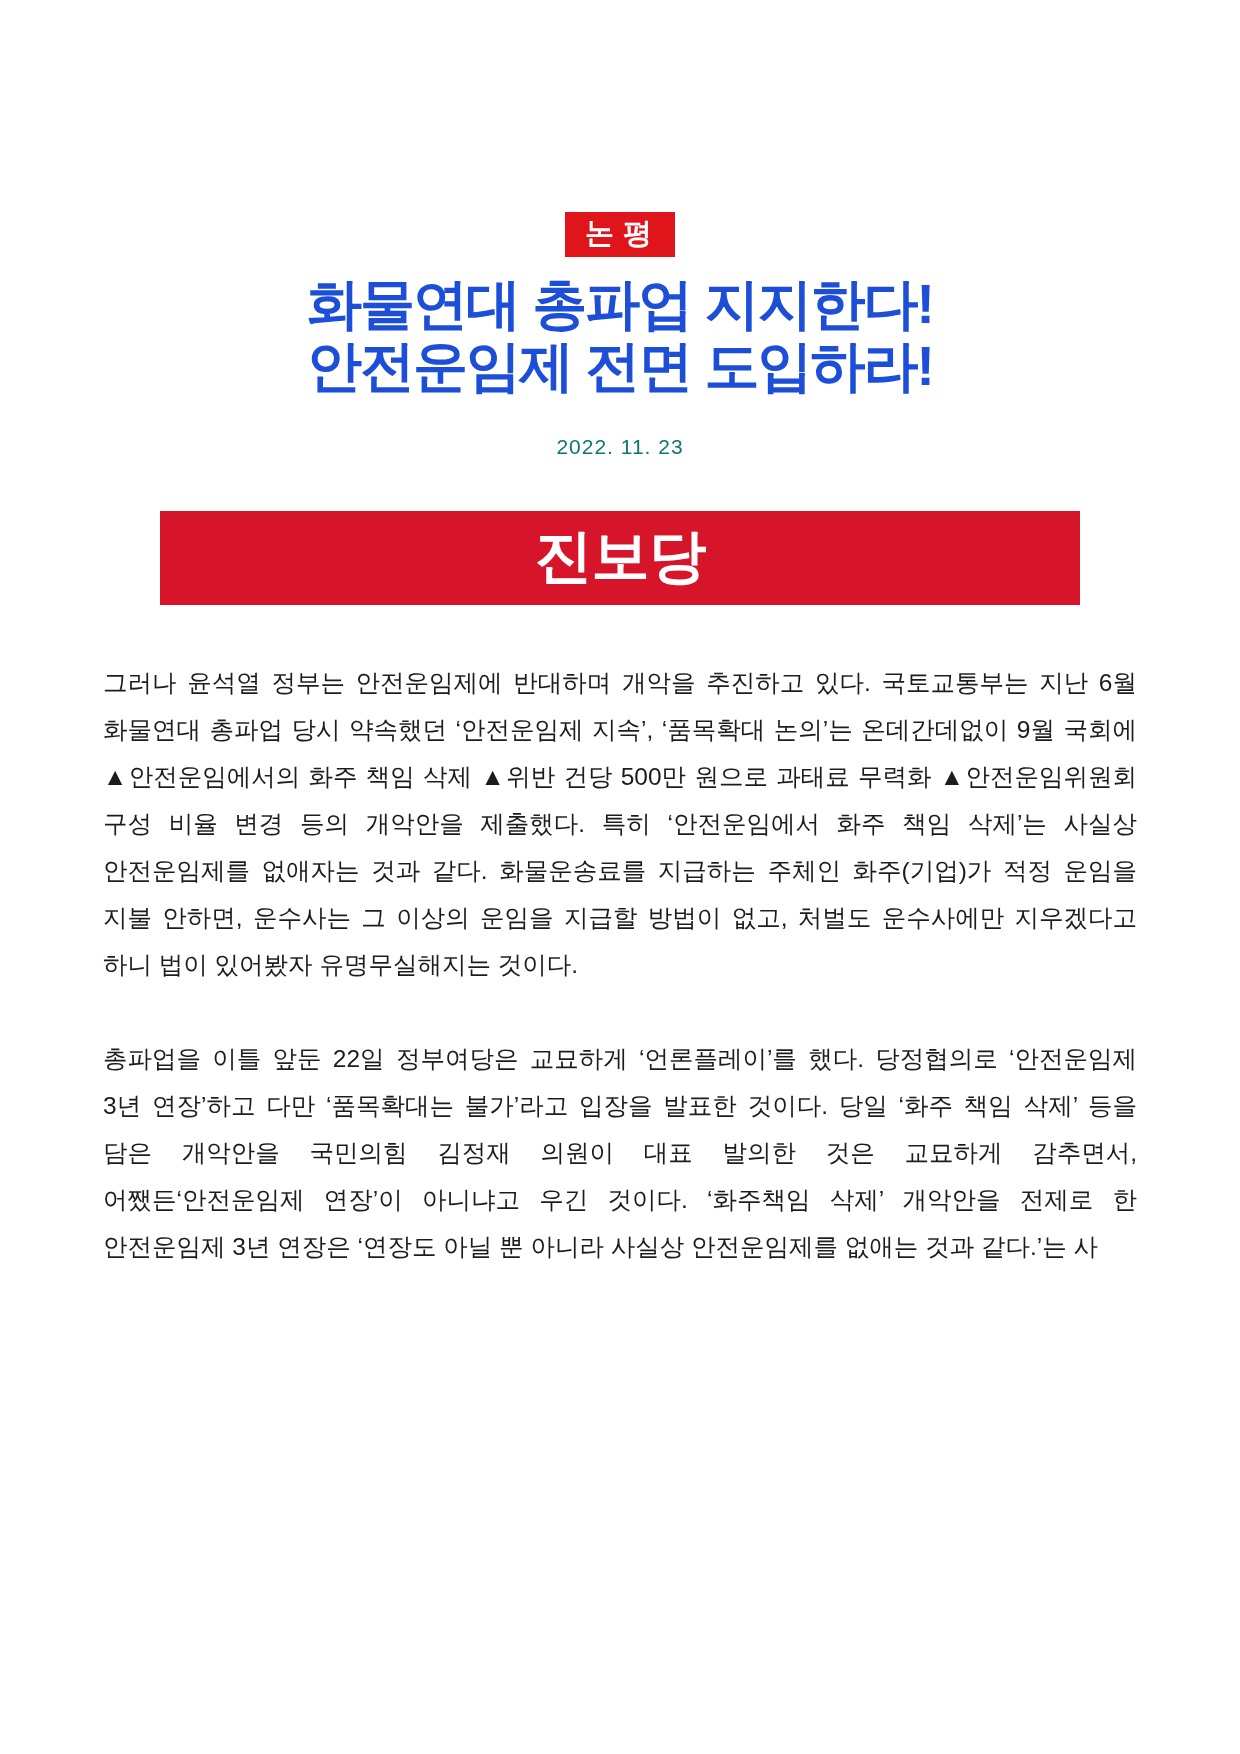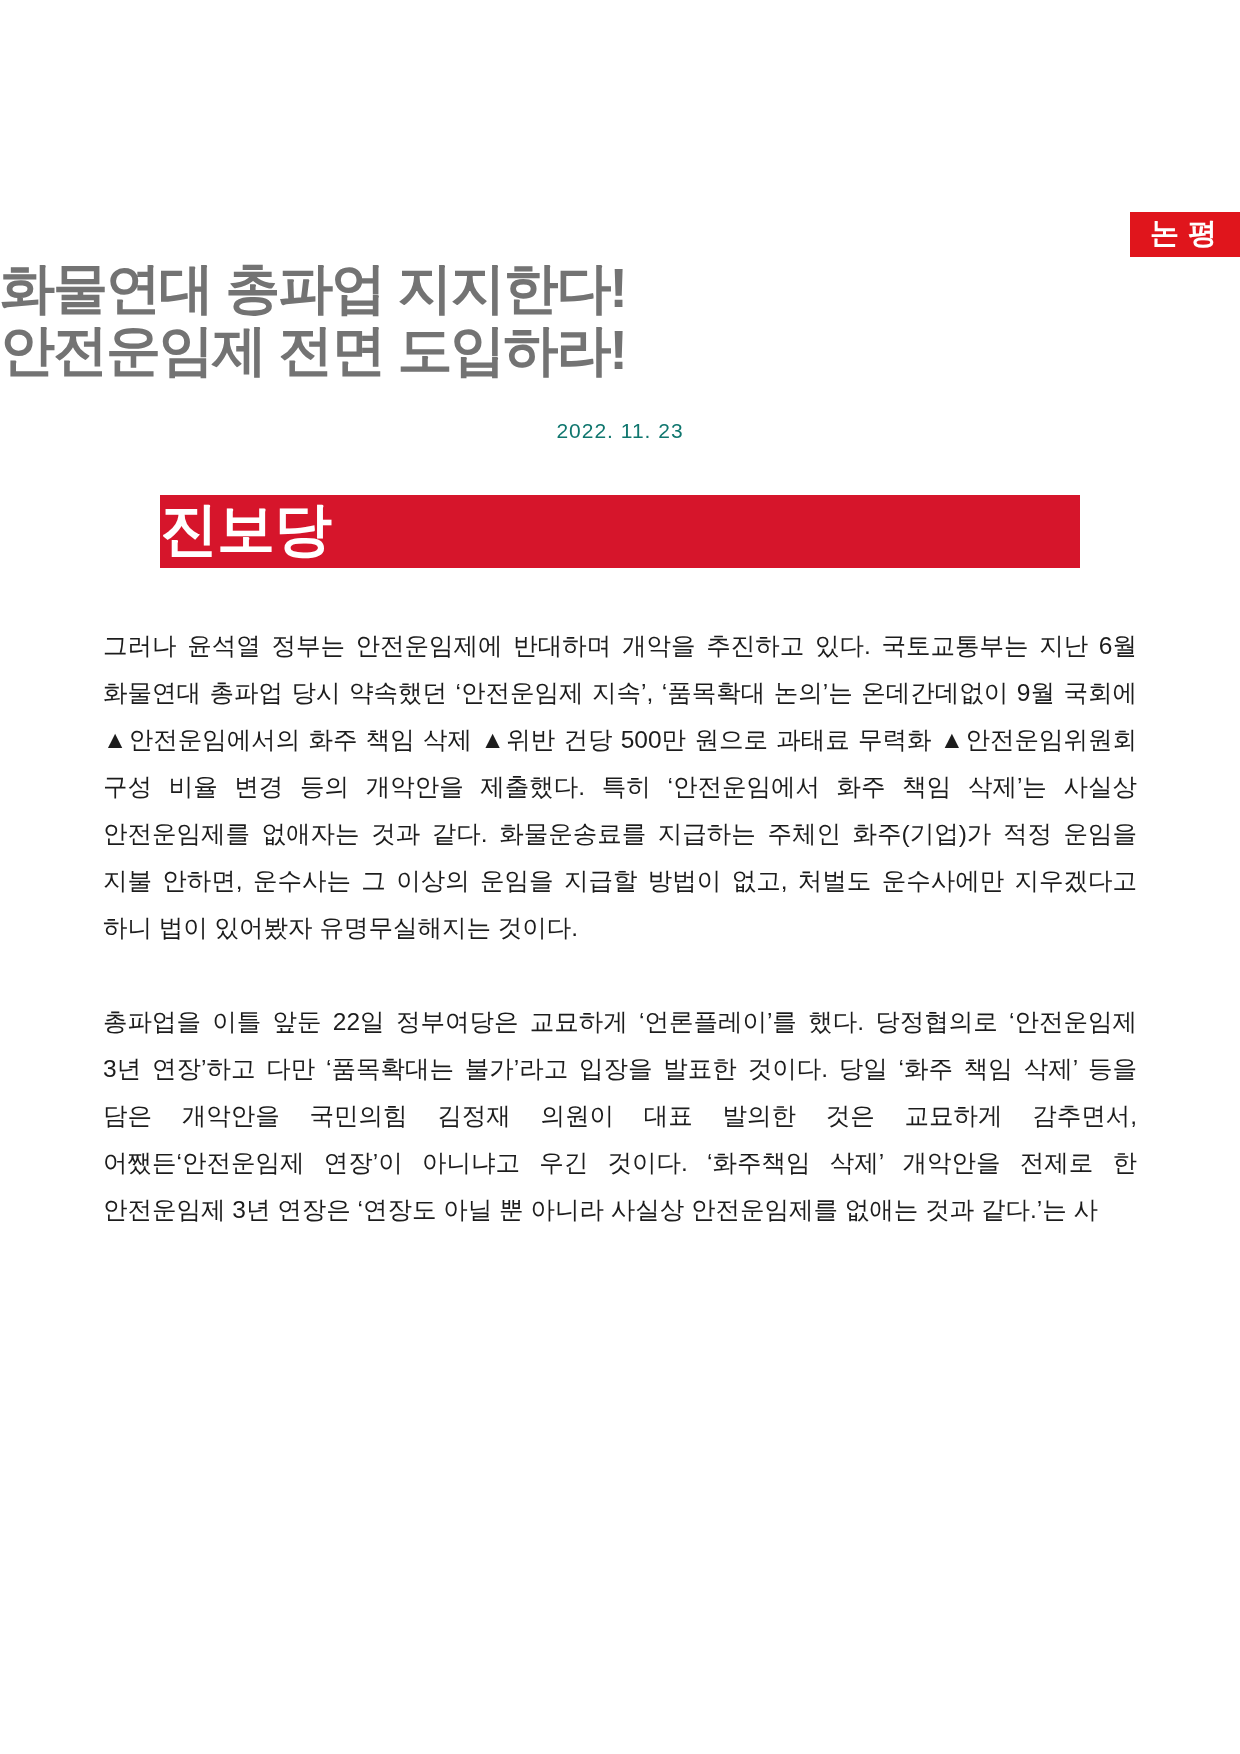--- a/index.html
+++ b/index.html
@@ -11,55 +11,58 @@
     overflow: hidden;
   }
   .page {
     width: 1240px;
     height: 1754px;
     background: #ffffff;
     position: relative;
     padding-top: 212px;
   }
   .badge-row {
-    text-align: right;
+    text-align: center;
+    margin-bottom: 16px;
   }
   .badge {
     display: inline-block;
     background: #e0151c;
     color: #ffffff;
     font-size: 29px;
     font-weight: 800;
     letter-spacing: 9px;
     padding: 6px 14px 7px 20px;
     line-height: 1.1;
   }
   .title {
-    color: #737373;
+    text-align: center;
+    color: #1d4ed8;
     font-size: 55px;
     font-weight: 900;
     letter-spacing: -2px;
     line-height: 62px;
     margin-bottom: 38px;
   }
   .doc-date {
     text-align: center;
     color: #0f766e;
     font-size: 21px;
     font-weight: 400;
     letter-spacing: 1px;
     margin-bottom: 52px;
   }
   .banner {
     width: 920px;
-    height: 73px;
+    height: 94px;
     margin: 0 auto;
     background: #d6152b;
     display: flex;
     align-items: center;
+    justify-content: center;
   }
   .banner-logo {
     color: #ffffff;
     font-size: 58px;
     font-weight: 900;
     letter-spacing: -1px;
     line-height: 1;
     padding-bottom: 4px;
   }
   .body-text {

